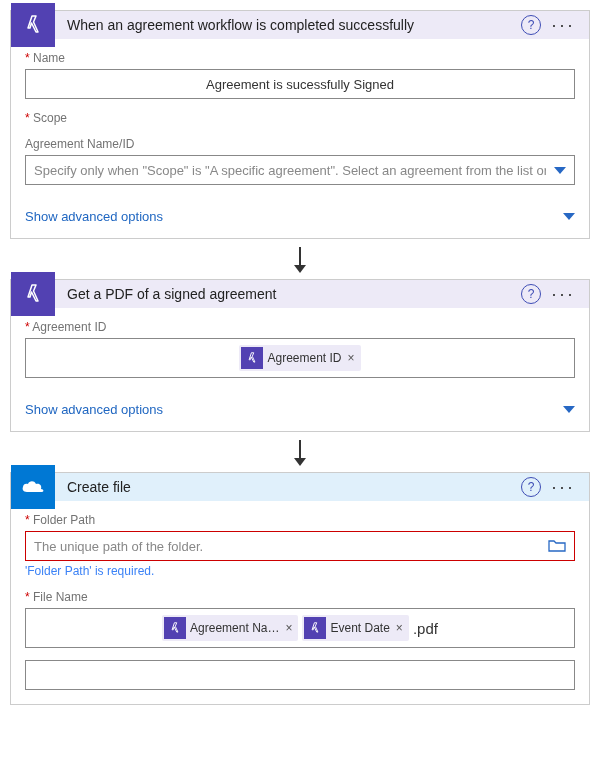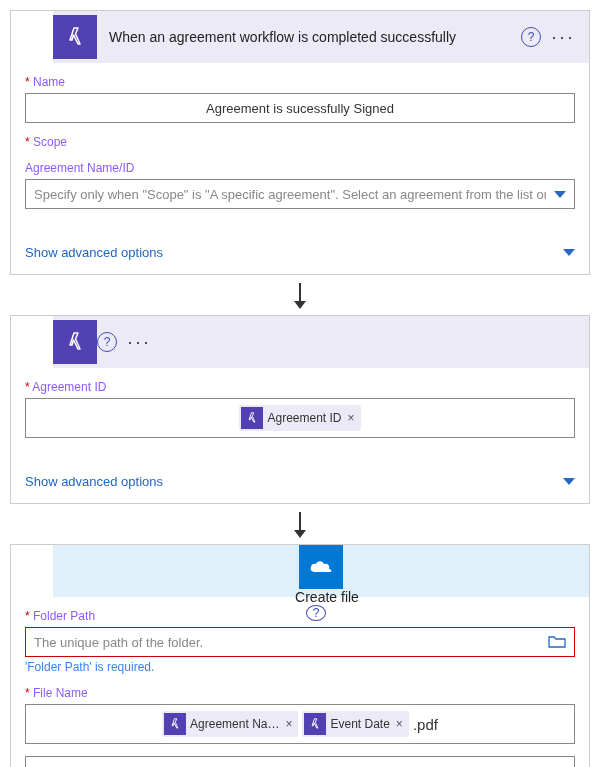--- a/index.html
+++ b/index.html
@@ -13,25 +13,24 @@
   }
   .card {
     border: 1px solid #ccc;
     margin-bottom: 0;
     background: #fff;
   }
   .card-header {
     display: flex;
     align-items: center;
     padding: 0;
-    height: 52px;
-    margin-left: 42px;
+    height: 28px;
   }
   .hdr-adobe { background: #edeaf7; }
-  .hdr-onedrive { background: #e0f0fb; flex-direction: column; }
+  .hdr-onedrive { background: #e0f0fb; }
   .hdr-icon {
     width: 44px;
     height: 44px;
     display: flex;
     align-items: center;
     justify-content: center;
     flex-shrink: 0;
   }
   .hdr-icon-adobe { background: #5241b2; }
   .hdr-icon-onedrive { background: #0078d4; }
@@ -59,24 +58,24 @@
     letter-spacing: 2px;
     margin-right: 14px;
     cursor: pointer;
     color: #333;
     line-height: 1;
   }
   .card-body {
     padding: 12px 14px 14px 14px;
   }
   .field { margin-bottom: 12px; }
-  .field:last-child { margin-bottom: 12px; }
+  .field:last-child { margin-bottom: 0; }
   .label {
     font-size: 12px;
-    color: #8b5cf6;
+    color: #737373;
     margin-bottom: 4px;
     display: block;
   }
   .label.req::before {
     content: "* ";
     color: #c00;
   }
   .input-box {
     border: 1px solid #888;
     padding: 6px 8px;
@@ -203,20 +202,21 @@
   <div class="arrow-down"></div>
 </div>
 
 <div class="card">
   <div class="card-header hdr-adobe">
     <div class="hdr-icon hdr-icon-adobe">
       <svg width="24" height="24" viewBox="0 0 24 24">
           <path d="M11 3 L7 15 L9 15 L10.5 10 L15 19 L17 19 L12.5 9 L15 3 Z" fill="none" stroke="#fff" stroke-width="1.5" stroke-linejoin="round" stroke-linecap="round"></path>
         </svg>
     </div>
+    <div class="hdr-title">Get a PDF of a signed agreement</div>
     <div class="hdr-help">?</div>
     <div class="hdr-more">···</div>
   </div>
   <div class="card-body">
     <div class="field">
       <span class="label req">Agreement ID</span>
       <div class="input-box">
         <div class="token-row">
           <span class="token">
             <span class="token-icon">

